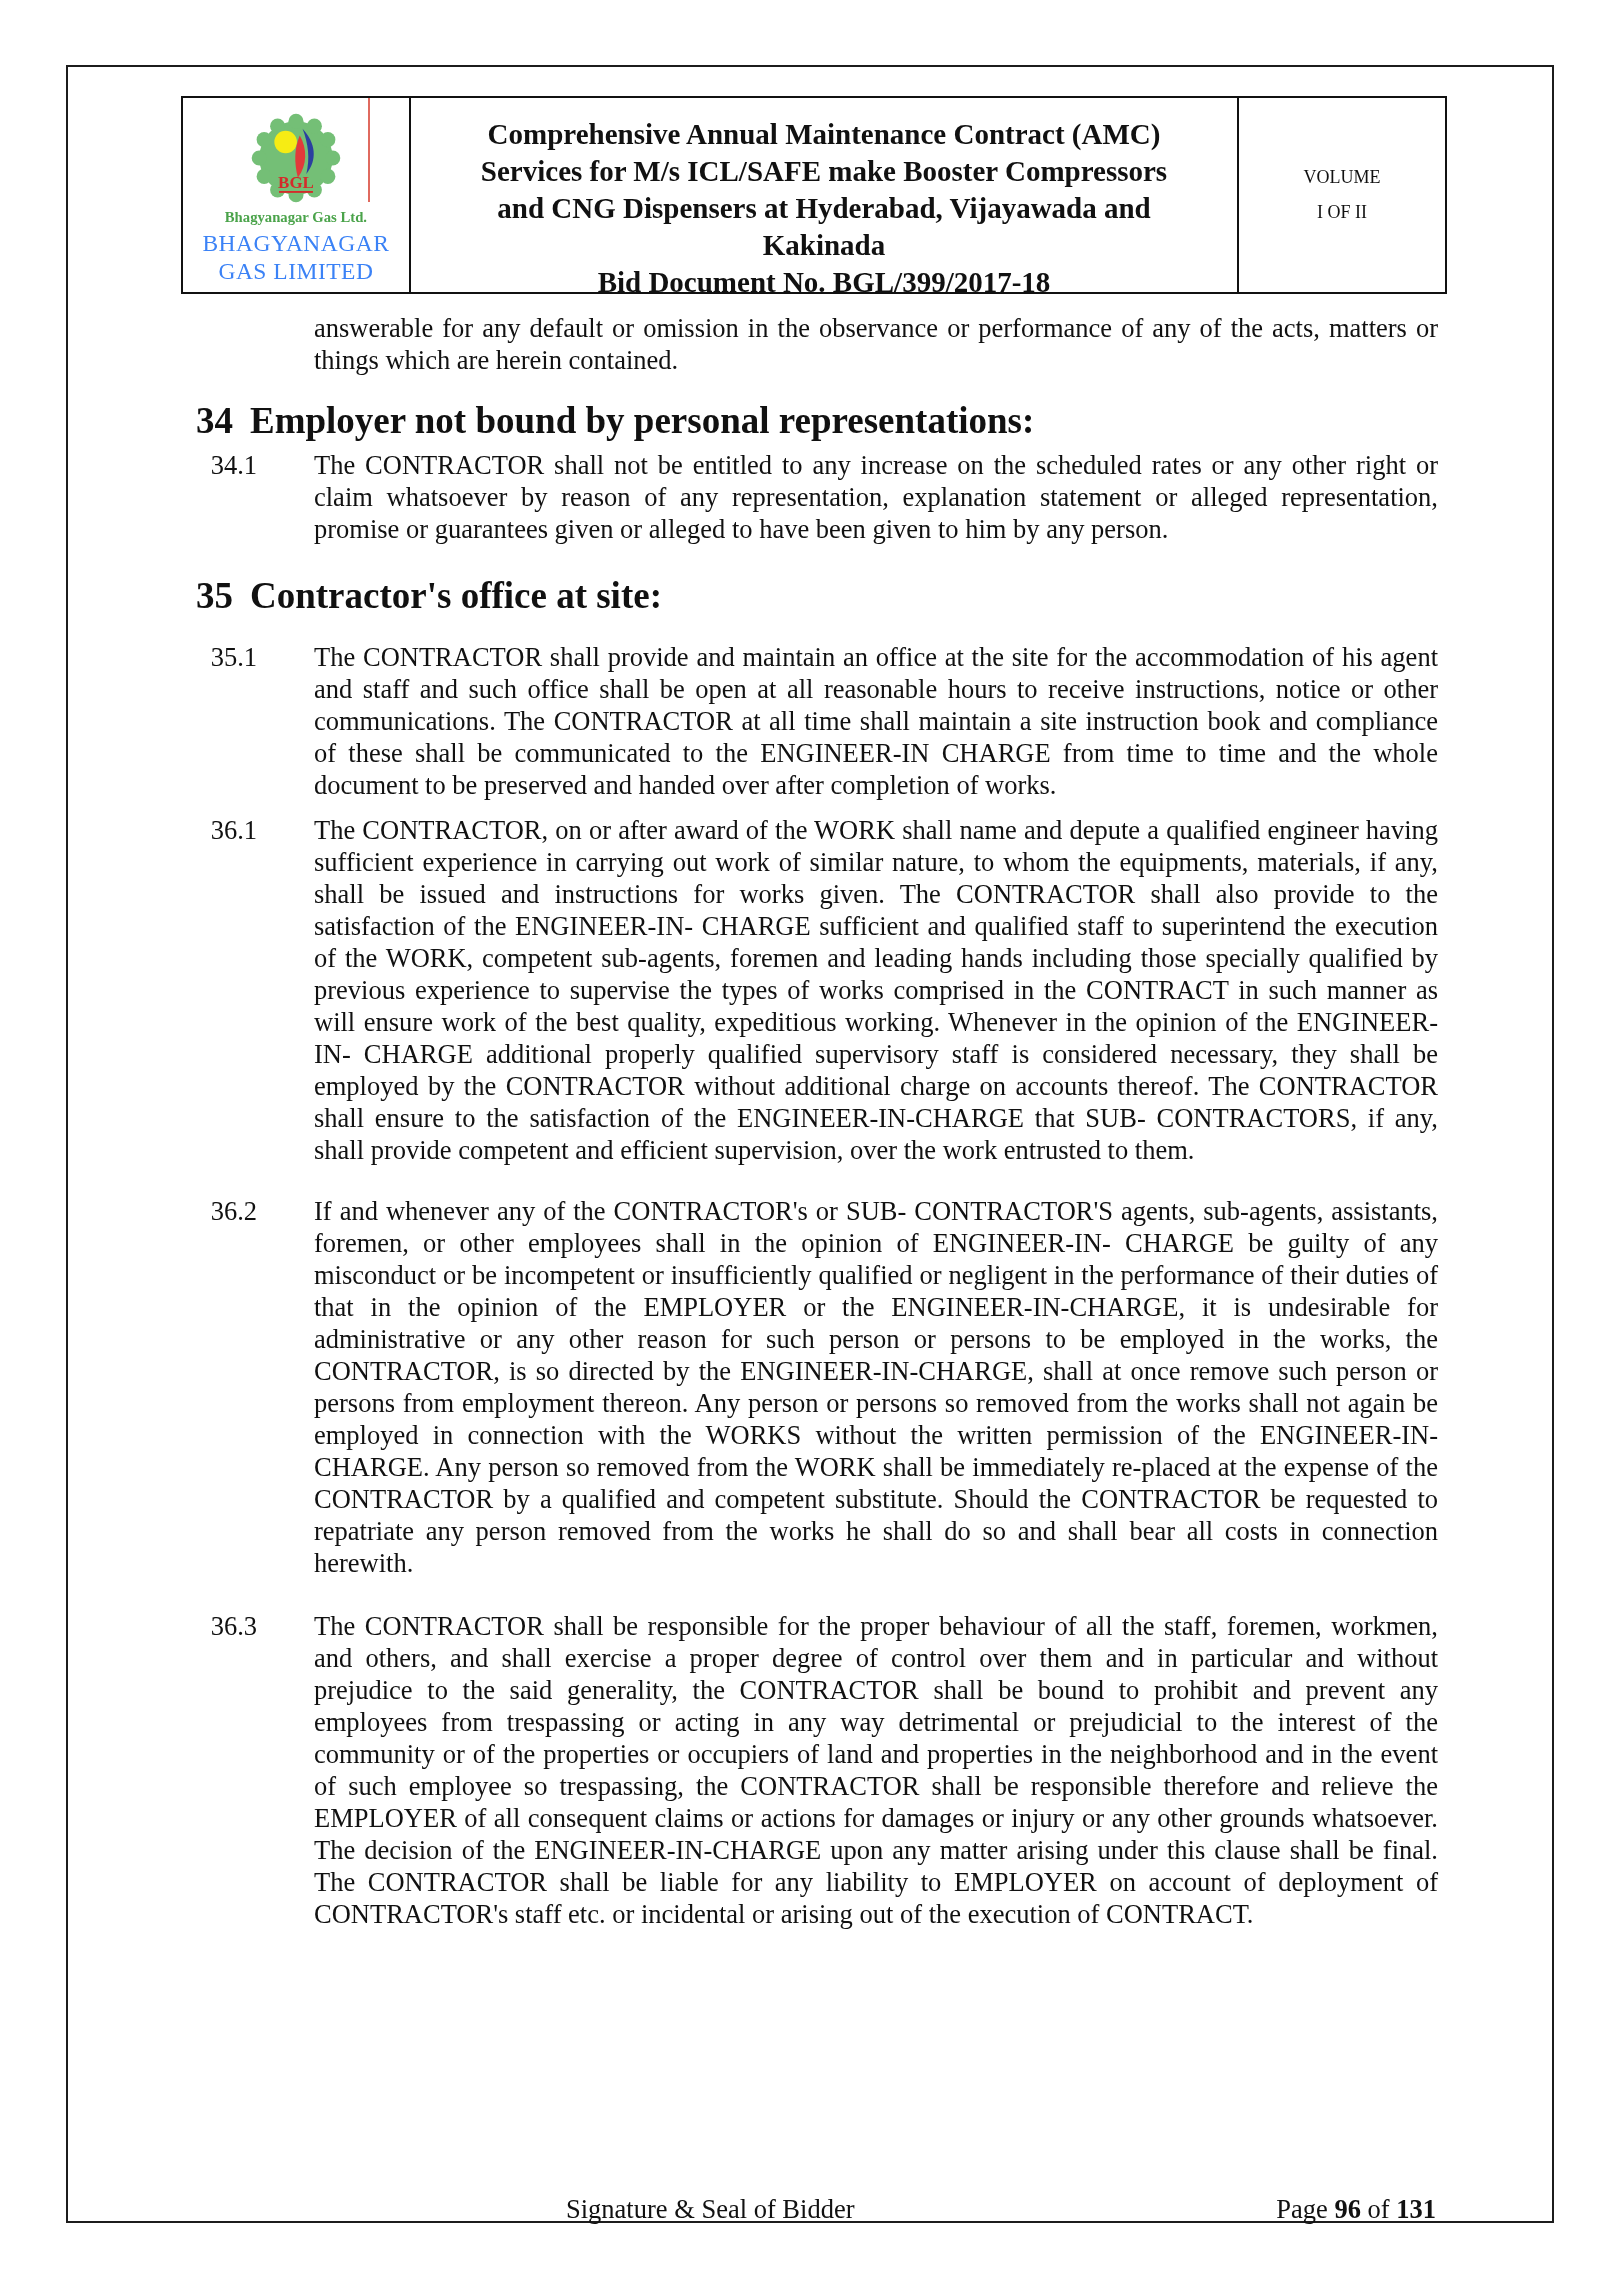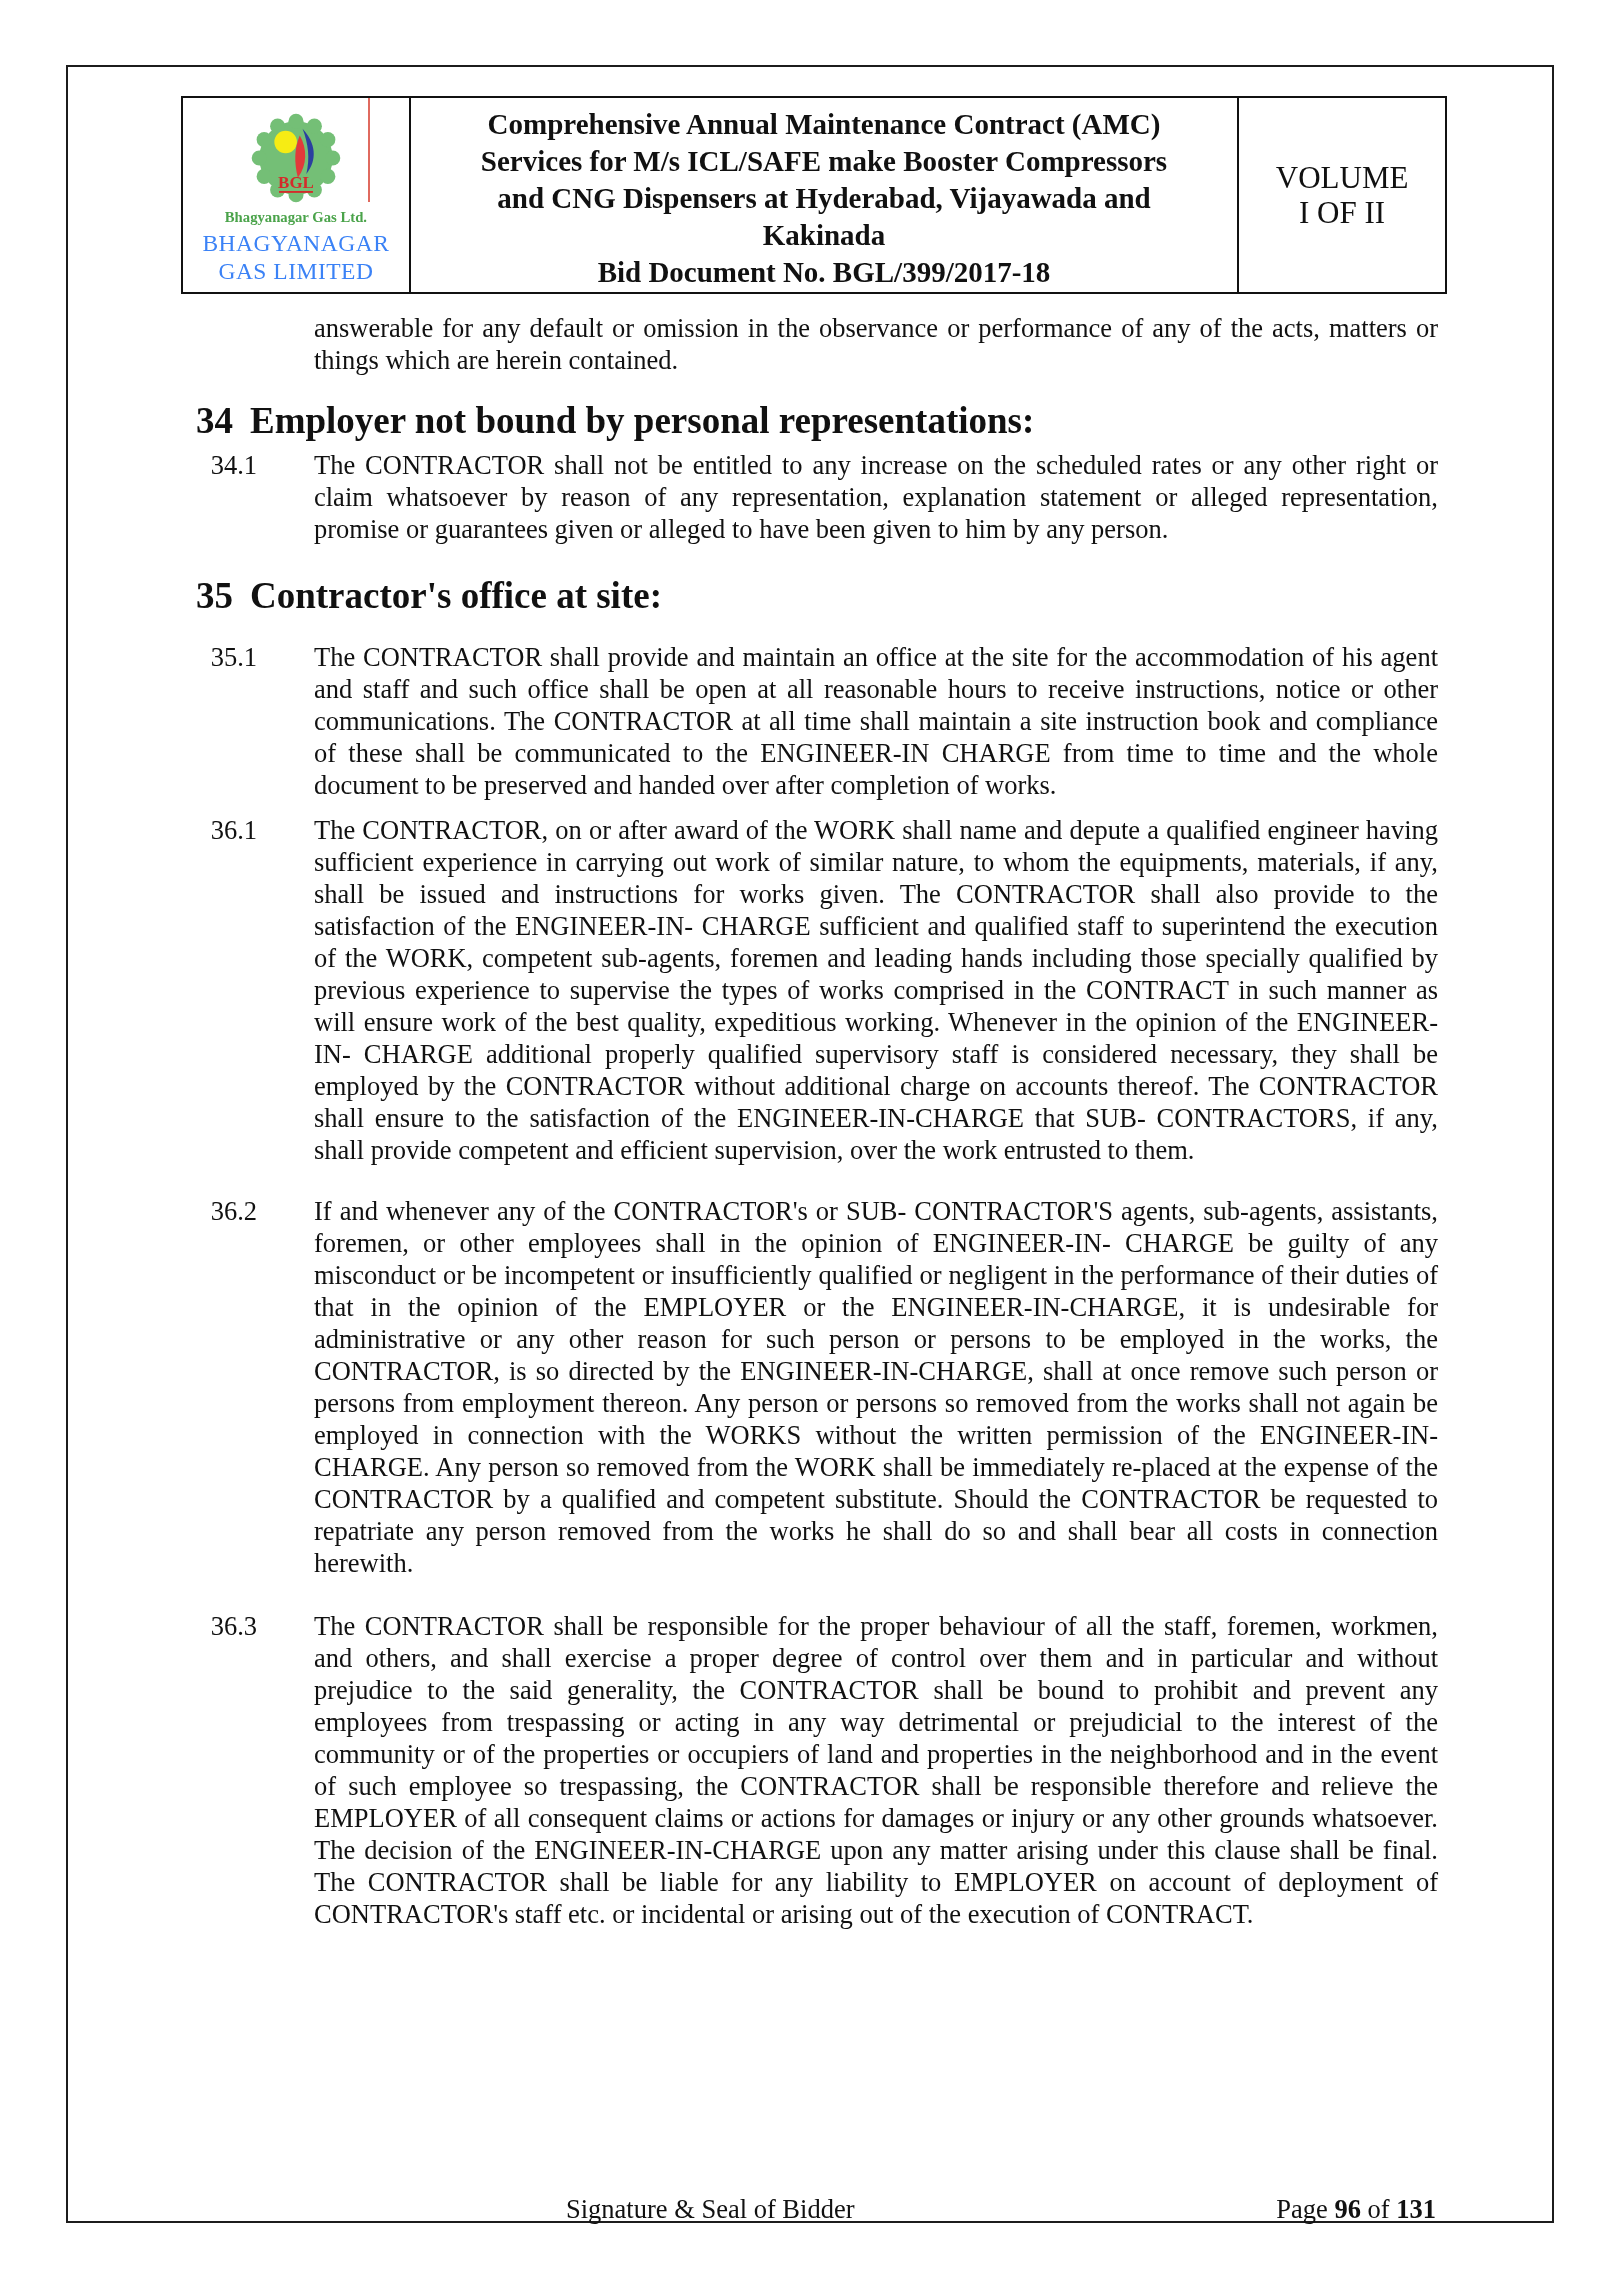--- a/index.html
+++ b/index.html
@@ -11,23 +11,23 @@
   
   .header-table{position:absolute;left:181px;top:96px;width:1266px;height:198px;
                 display:flex;border:2.9px solid #111;box-sizing:border-box;background:#fff;}
   .cell{box-sizing:border-box;}
   .logo-cell{width:228px;border-right:2.9px solid #111;position:relative;text-align:center;
              padding-top:11px;}
   .red-rule{position:absolute;top:0;left:185px;width:2px;height:104px;background:#e06a5f;}
   .logo-caption{font-size:14.7px;font-weight:bold;color:#4aa34a;margin-top:-2px;}
   .company-name{font-size:23.5px;line-height:28px;color:#3b82f6;letter-spacing:0.5px;margin-top:2.9px;}
   .title-cell{width:829px;border-right:2.9px solid #111;text-align:center;font-weight:bold;
-              font-size:29px;line-height:37px;padding-top:8px;}
+              font-size:29px;line-height:37px;padding-top:18px;}
   .volume-cell{width:206px;display:flex;flex-direction:column;justify-content:center;
-               text-align:center;font-size:31px;line-height:35px;font-family:Liberation Serif, serif;}
+               text-align:center;font-size:18px;line-height:35px;font-family:Liberation Serif, serif;}
   
   .content{position:absolute;left:196px;top:306px;width:1242px;font-size:26.5px;line-height:32px;}
   .cont{margin:5.9px 0 0 118px;text-align:justify;}
   .sec-heading{display:flex;font-weight:bold;font-size:37px;}
   .sec-num{width:54px;flex:0 0 54px;}
   .clause{display:grid;grid-template-columns:118px 1fr;}
   .cl-num{padding-left:14.7px;}
   .cl-text{margin:0;text-align:justify;}
   .h34{margin-top:29px;}
   .c341{margin-top:11.8px;}

